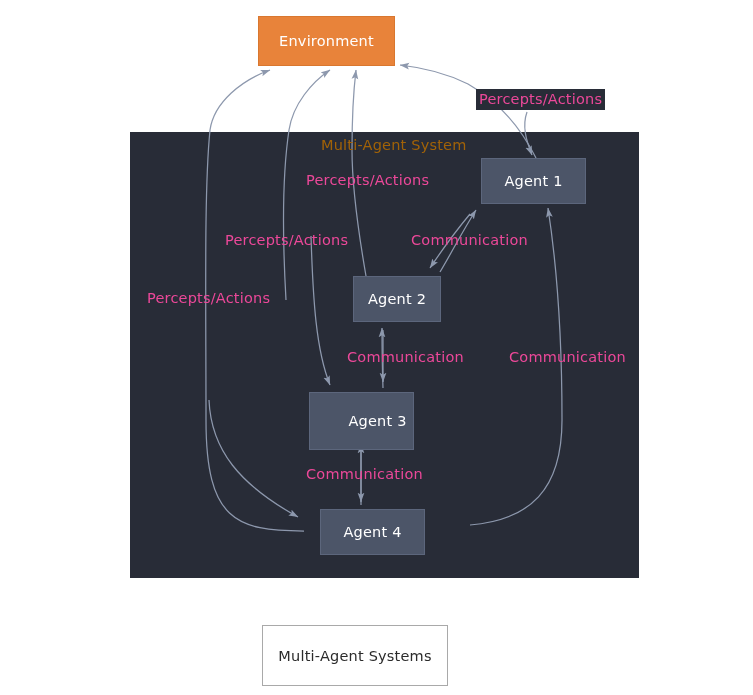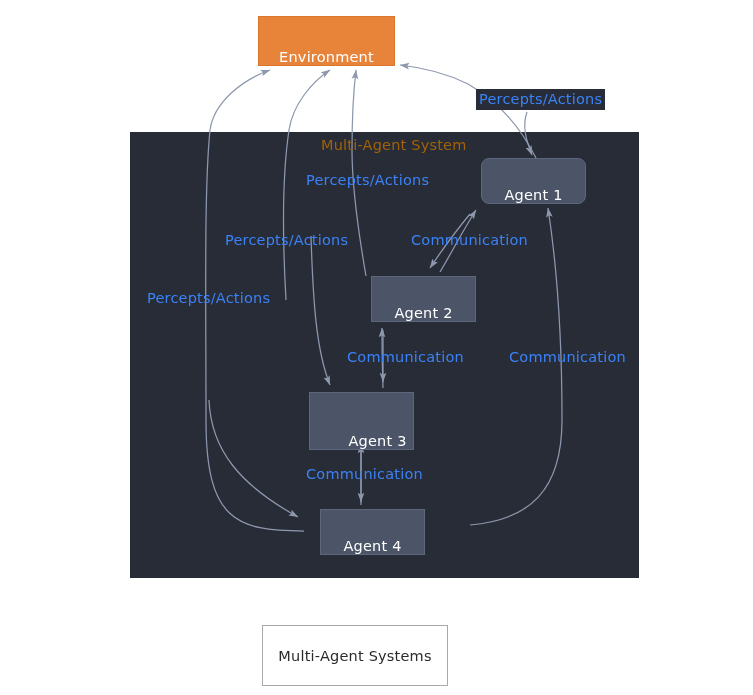--- a/index.html
+++ b/index.html
@@ -30,49 +30,49 @@
     position: absolute;
     left: 130px;
     top: 132px;
     width: 509px;
     height: 446px;
     background: #282c37;
   }
   .node {
     position: absolute;
     display: flex;
-    align-items: flex-end;
+    align-items: center;
     justify-content: center;
     box-sizing: border-box;
     color: #ffffff;
     font-size: 14.5px;
     letter-spacing: 0.2px;
   }
   .env-node {
     left: 258px;
     top: 16px;
     width: 137px;
     height: 50px;
     background: #e8833a;
     border: 1px solid #d9772f;
     font-size: 14.5px;
   }
   .agent-node {
     background: #4c5568;
     border: 1px solid #5c667c;
     font-size: 14.5px;
   }
-  #agent-1 { left: 481px; top: 158px; width: 105px; height: 46px; border-radius: 8px; }
-  #agent-2 { left: 371px; top: 276px; width: 105px; height: 46px; }
+  #agent-1 { left: 481px; top: 158px; width: 105px; height: 46px; }
+  #agent-2 { left: 353px; top: 276px; width: 88px; height: 46px; }
   #agent-3 { left: 309px; top: 392px; width: 105px; height: 58px; padding-left: 32px; }
   #agent-4 { left: 304px; top: 509px; width: 105px; height: 46px; margin-left: 16px; }
 
   .edge-label {
     position: absolute;
-    color: #3b82f6;
+    color: #ec4899;
     font-size: 14.5px;
     white-space: nowrap;
     letter-spacing: 0.2px;
   }
   .edge-label.boxed {
     background: #282c37;
     padding: 2px 3px 3px 3px;
   }
   .system-label {
     position: absolute;

